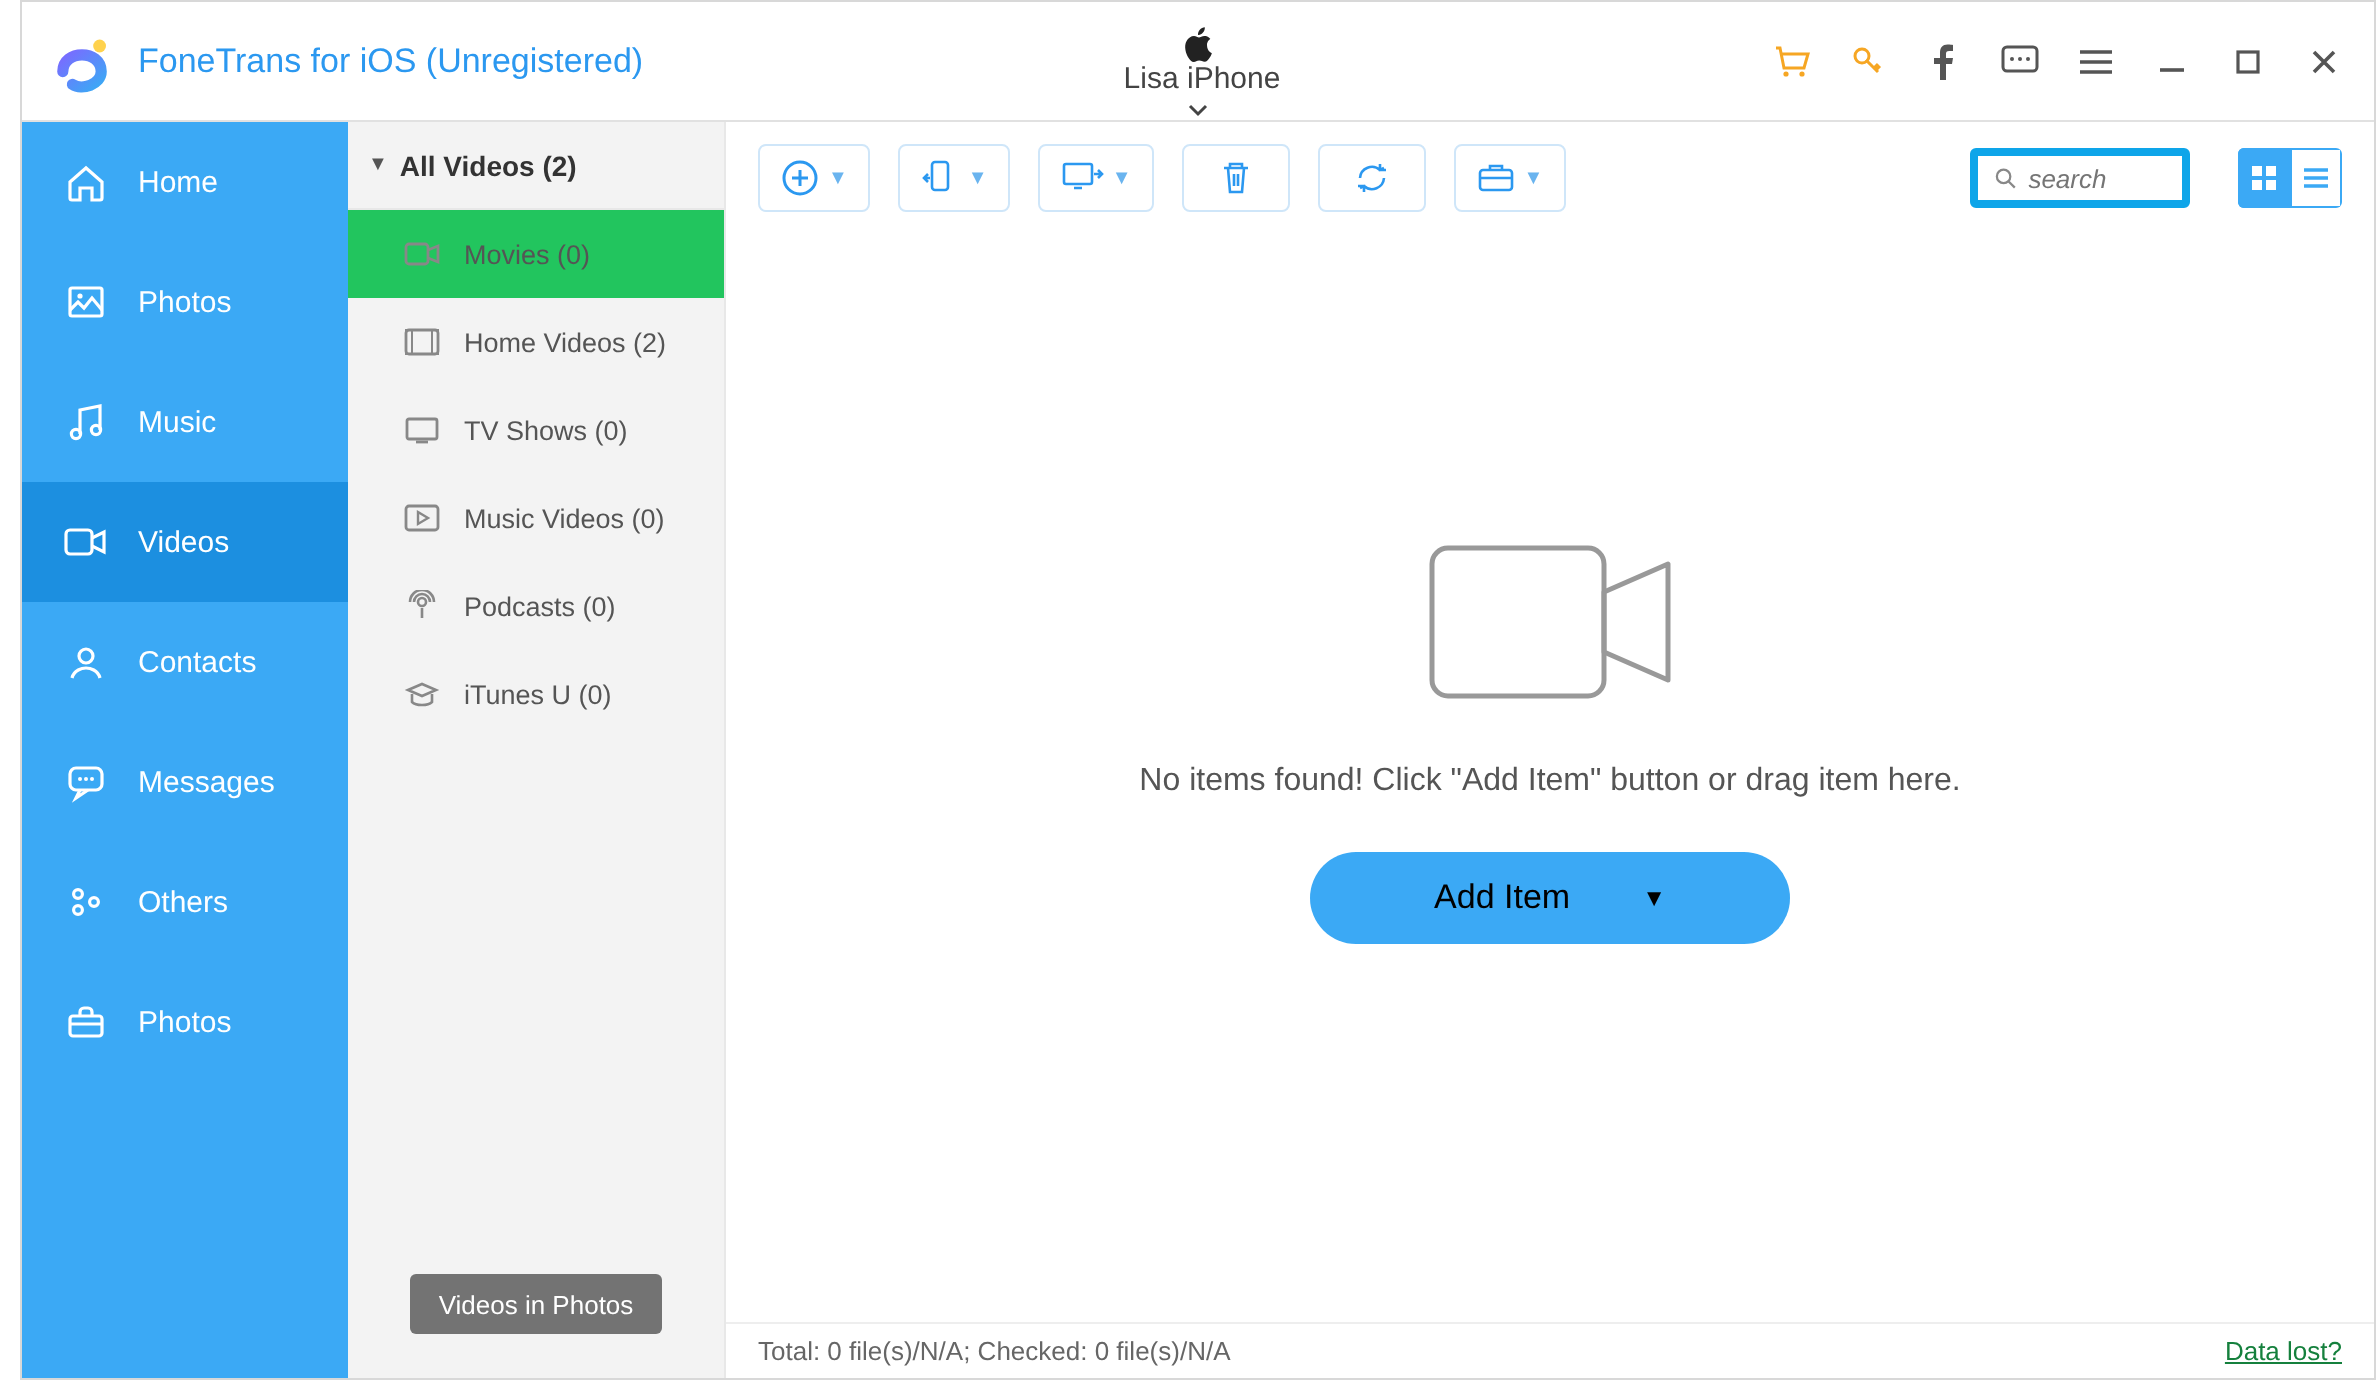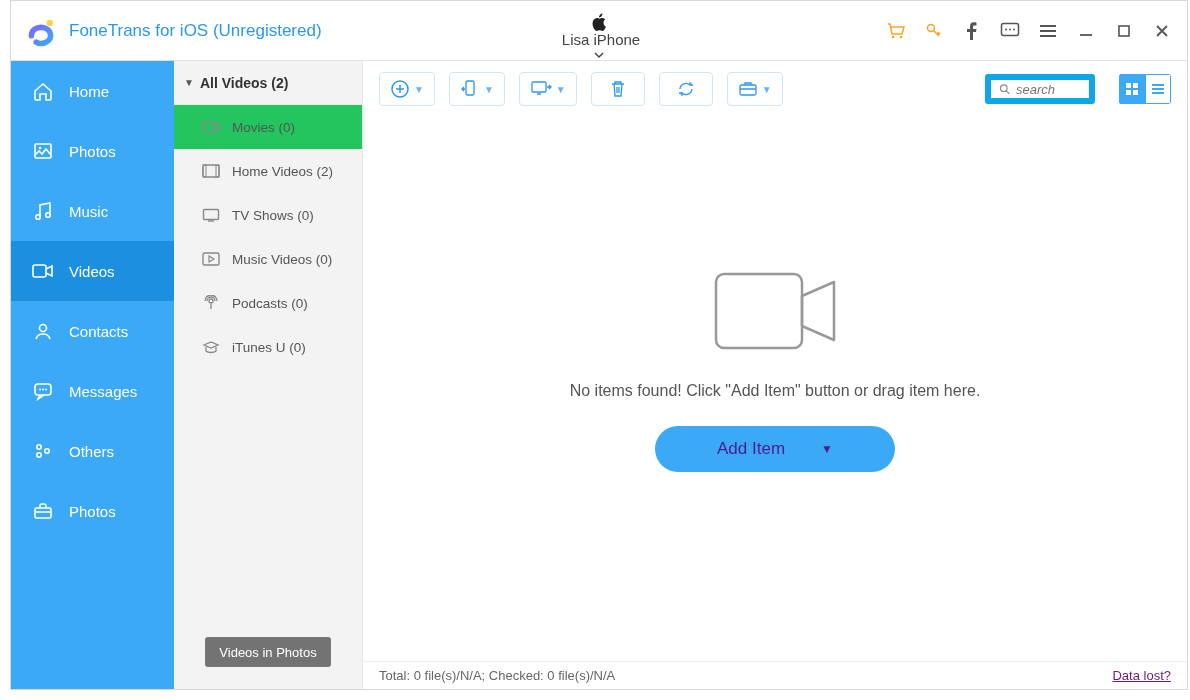--- a/index.html
+++ b/index.html
@@ -28,32 +28,32 @@
   .sub-item { height:44px; display:flex; align-items:center; padding-left:28px; gap:12px; font-size:13.5px; color:#555; cursor:pointer; }
   .sub-item .si-icon { width:18px; height:18px; color:#888; display:flex; align-items:center; justify-content:center;}
   .sub-item.active { background:#22c55e; }
   .sub-footer { margin-top:auto; display:flex; justify-content:center; padding-bottom:22px;}
   .sub-footer button { background:#737373; color:#fff; border:none; border-radius:3px; height:30px; padding:0 14px; font-size:13px; cursor:pointer;text-align:right;}
   .main { flex:1; display:flex; flex-direction:column; background:#fff; min-width:0;}
   .toolbar { height:56px; display:flex; align-items:center; padding:0 16px; gap:14px; }
   .tb-btn { height:34px; min-width:54px; border:1px solid #cfe6f9; border-radius:4px; display:flex; align-items:center; justify-content:center; gap:4px; color:#2b98f0; cursor:pointer; background:#fff; padding:0 10px;}
   .tb-btn .chev-sm{ font-size:10px; color:#6ab4ef;}
   .tb-spacer { flex:1; }
-  .search-box { width:110px; height:30px; border:6px solid #0ea5e9; border-radius:3px; display:flex; align-items:center; padding:0 8px; gap:6px;}
+  .search-box { width:110px; height:30px; border:4px solid #0ea5e9; border-radius:3px; display:flex; align-items:center; padding:0 8px; gap:6px;}
   .search-box input { border:none; outline:none; width:100%; font-size:13px; font-style:italic; color:#888;}
   .view-toggle { display:flex; height:30px; border-radius:3px; overflow:hidden; margin-left:10px;}
   .vt-btn { width:26px; display:flex; align-items:center; justify-content:center; cursor:pointer; border:1px solid #3ba9f5;}
   .vt-btn.active{ background:#3ba9f5; color:#fff;}
   .vt-btn.inactive{ background:#fff; color:#3ba9f5;}
   .empty-area { flex:1; display:flex; flex-direction:column; align-items:center; justify-content:center; gap:26px; padding-bottom:40px;}
   .empty-msg { color:#555; font-size:16px;}
-  .add-btn { background:#3ba9f5; color:#4c1d95; border:none; border-radius:24px; height:46px; width:240px; display:flex; align-items:center; justify-content:center; gap:36px; font-size:17px; cursor:pointer;}
+  .add-btn { background:#3ba9f5; color:#000000; border:none; border-radius:24px; height:46px; width:240px; display:flex; align-items:center; justify-content:center; gap:36px; font-size:17px; cursor:pointer;}
   .add-btn .tri-down{ font-size:12px;}
   .statusbar { height:28px; border-top:1px solid #eee; display:flex; align-items:center; padding:0 16px; font-size:13px; color:#666;}
-  .statusbar .right { margin-left:auto; color:#701a75; cursor:pointer; text-decoration:underline;}
+  .statusbar .right { margin-left:auto; color:#15803d; cursor:pointer; text-decoration:underline;}
   svg { display:block; }
 </style>
 </head>
 <body>
 
 <div class="window">
 
   <div class="titlebar">
     <div class="logo-wrap">
       <svg class="logo-svg" viewBox="0 0 40 40">

